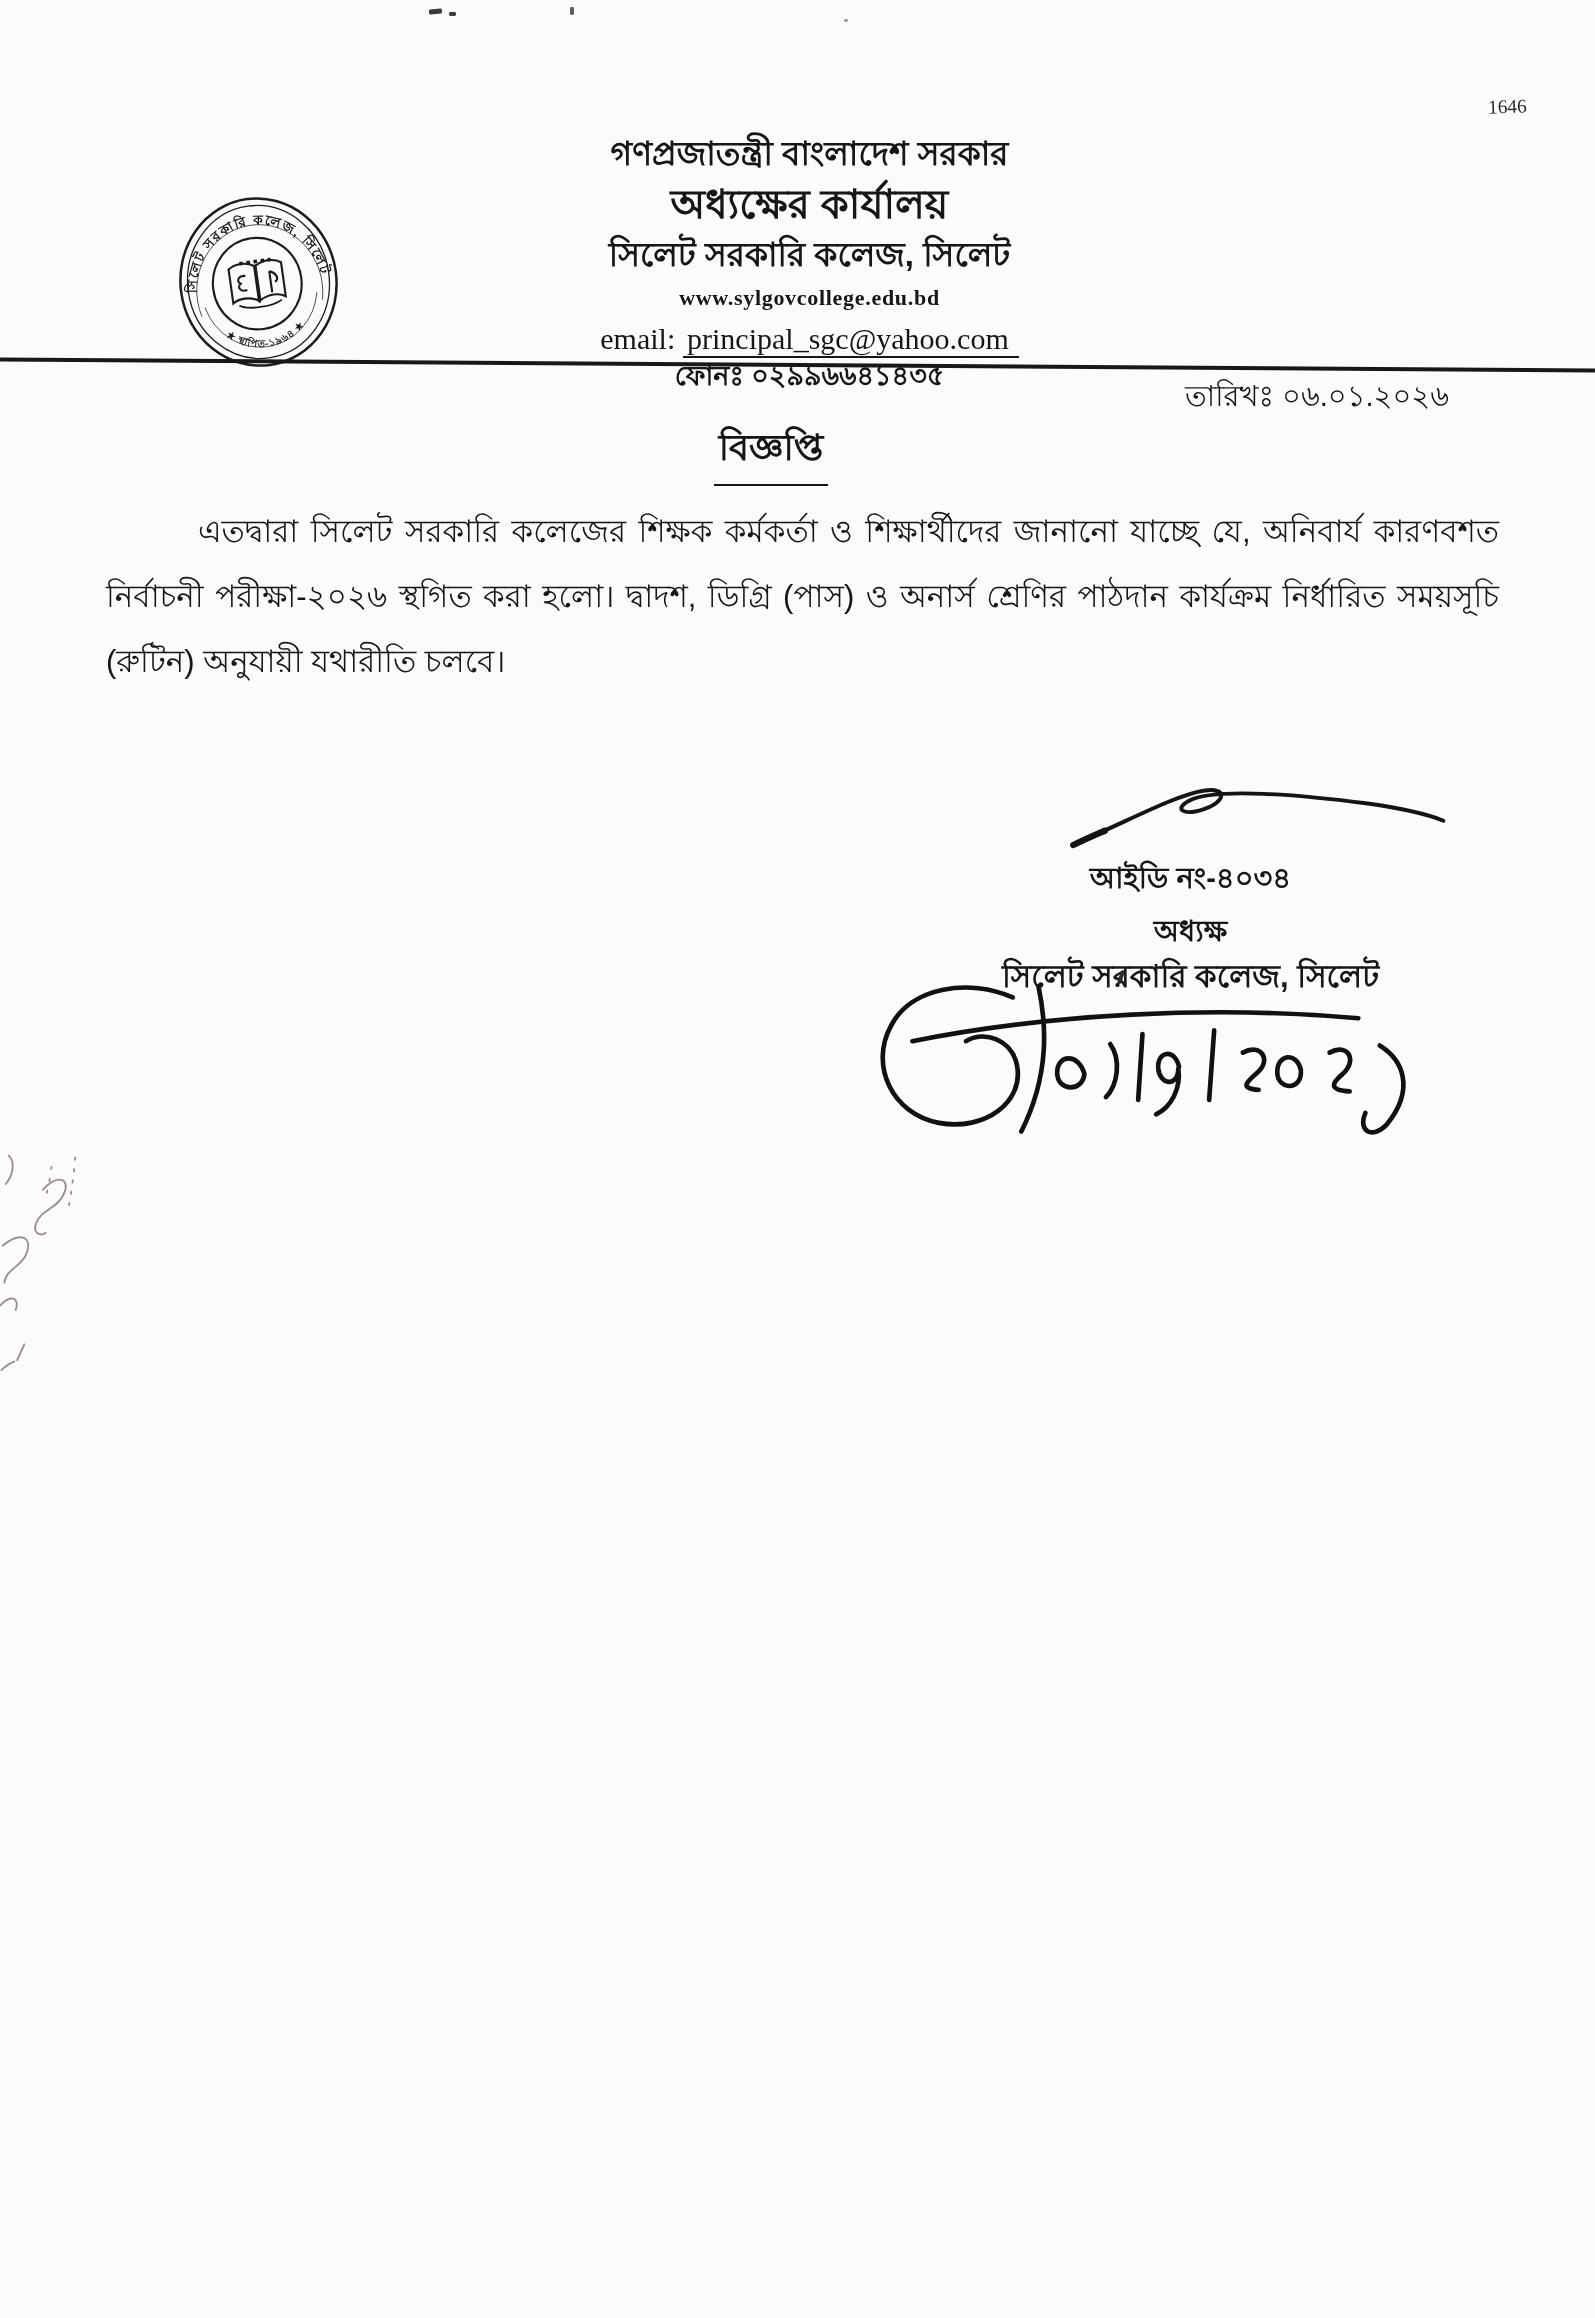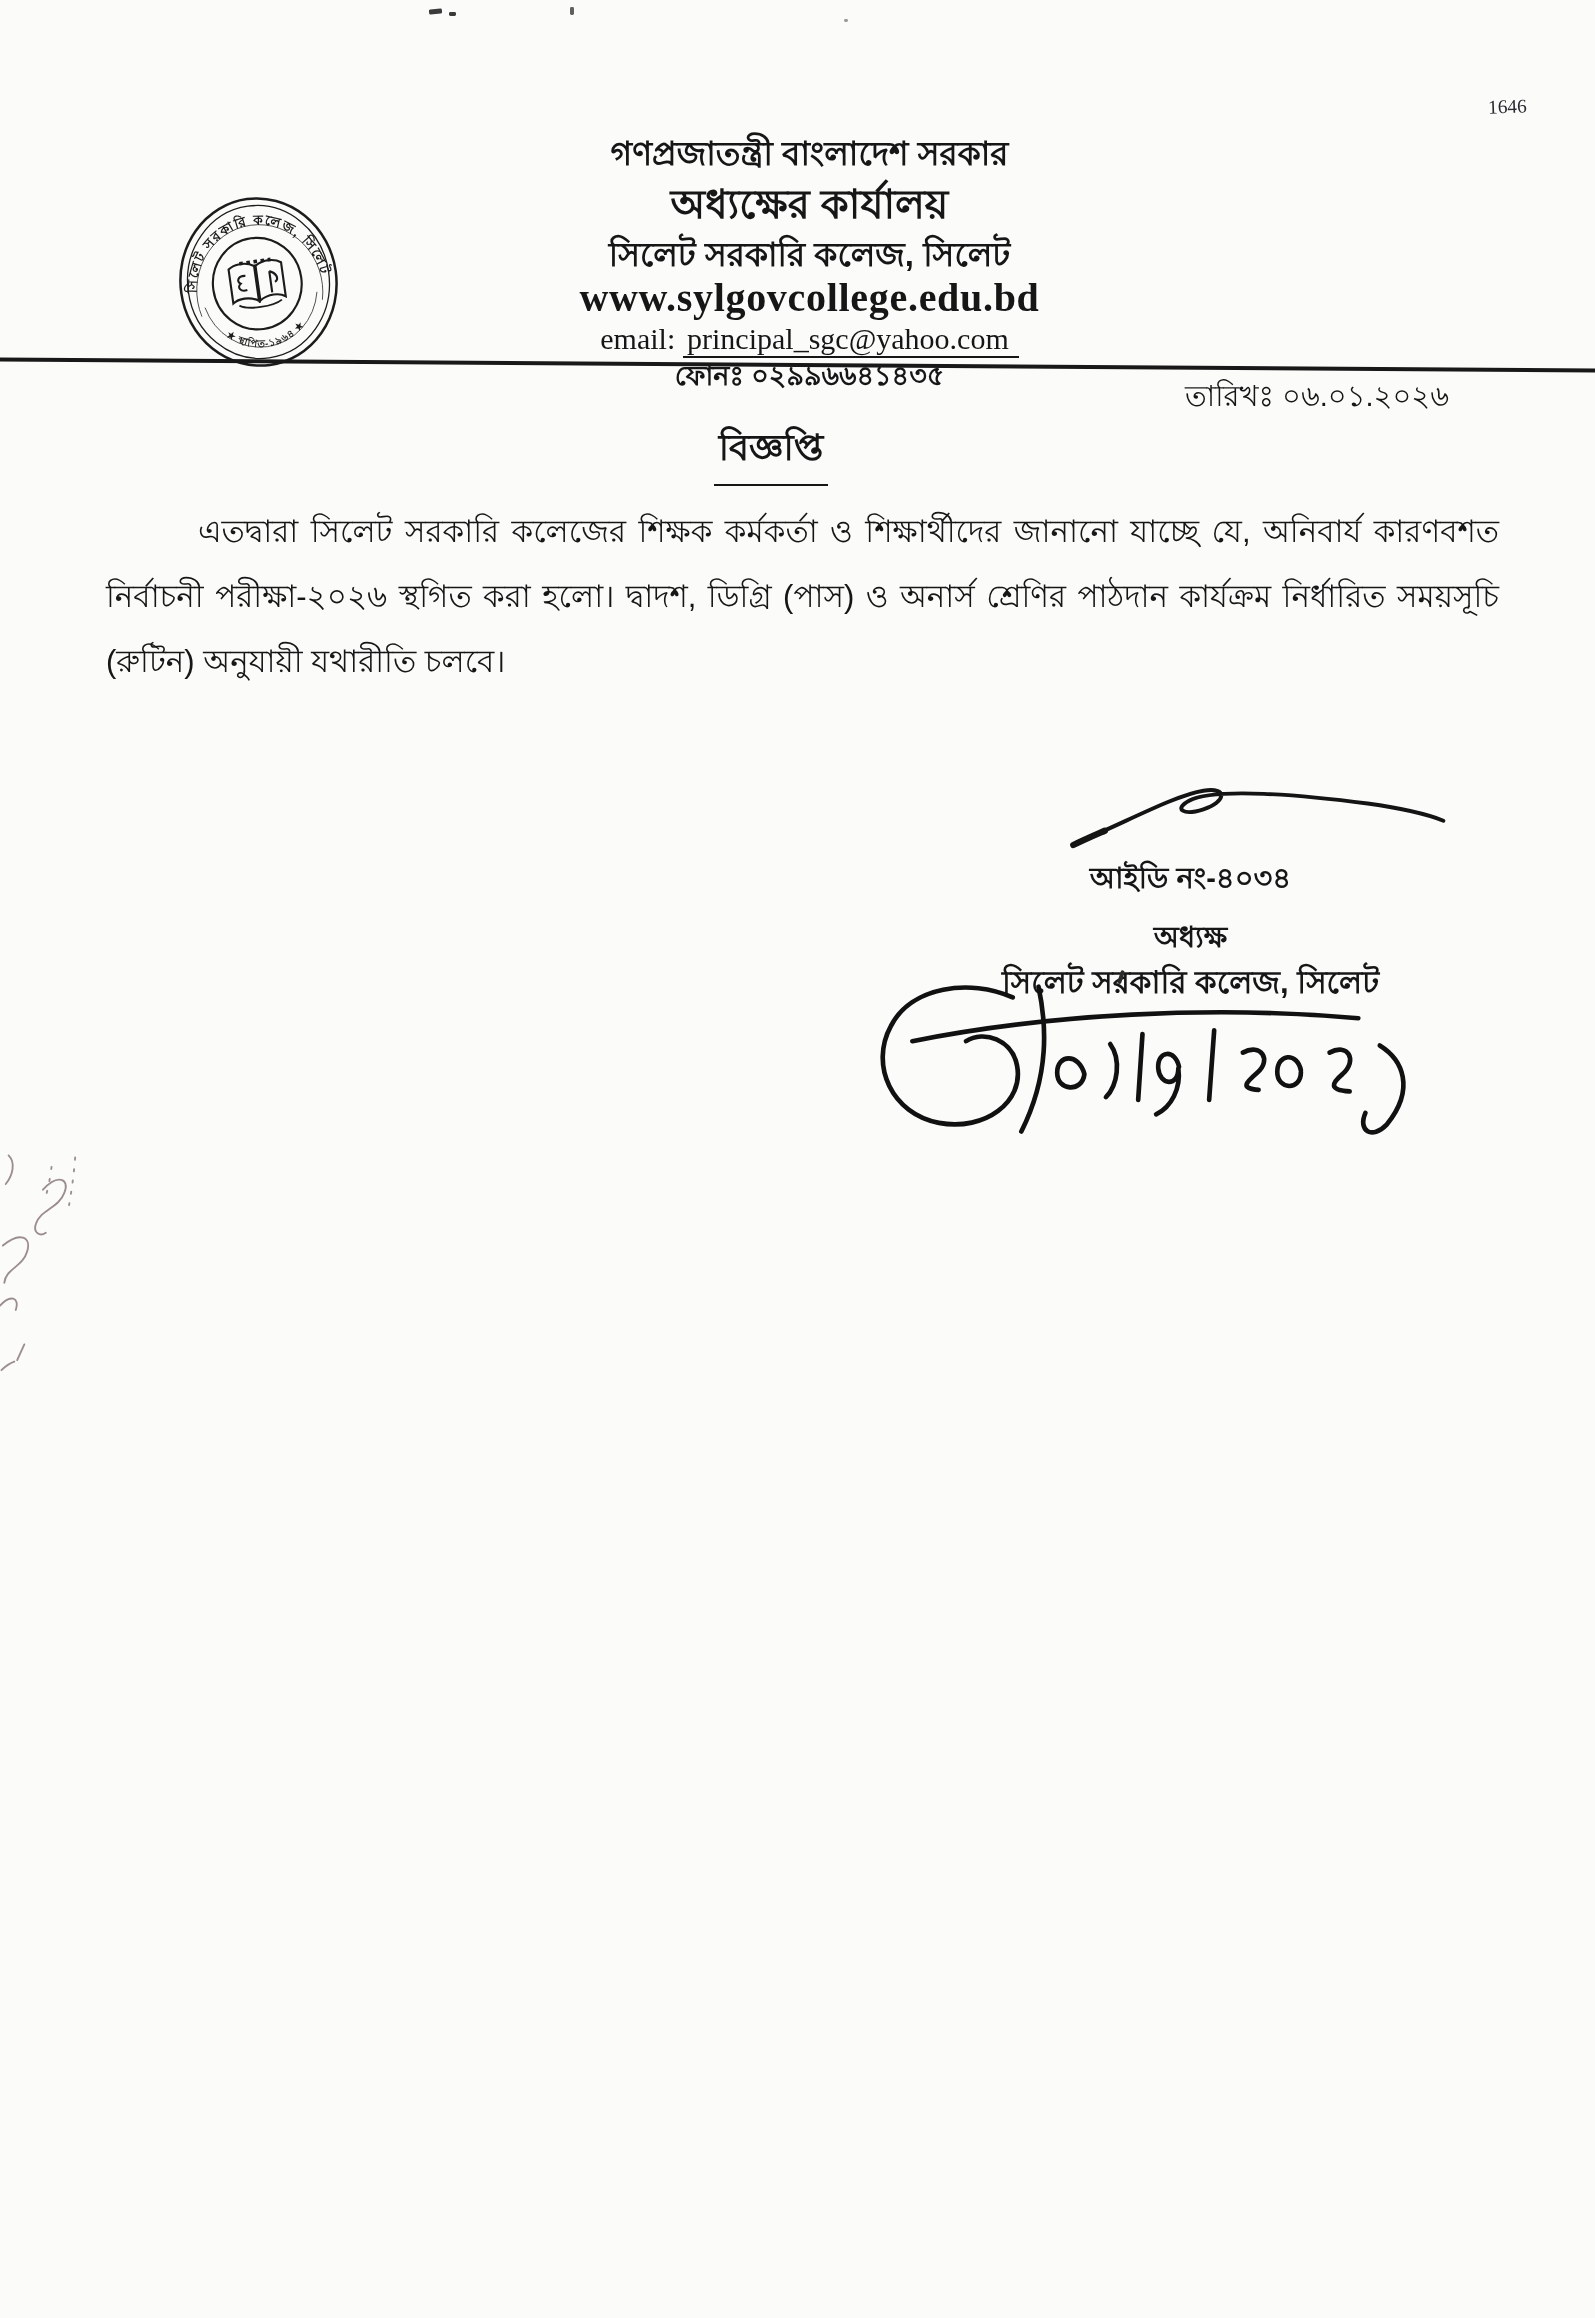--- a/index.html
+++ b/index.html
@@ -12,39 +12,39 @@
     overflow:hidden;
     font-family:"Liberation Sans", sans-serif;
     color:#161616;
   }
   
   .seal { position:absolute; left:176px; top:194px; width:165px; height:176px; }
   .header-block { position:absolute; left:451px; top:100px; width:717px; text-align:center;margin-top:32px; }
   .h-gov   { font-size:33px; line-height:44px; font-weight:700; }
   .h-off   { font-size:40px; line-height:57px; font-weight:700; }
   .h-inst  { font-size:33px; line-height:44px; font-weight:700; }
-  .h-web   { font-family:"Liberation Serif", serif; font-size:40px; line-height:42px; font-weight:700; letter-spacing:0.7px; }
+  .h-web   { font-family:"Liberation Serif", serif; font-size:22px; line-height:42px; font-weight:700; letter-spacing:0.7px; }
   .h-mail  { font-family:"Liberation Serif", serif; font-size:30px; line-height:39px; font-weight:400; }
   .h-mail .mail-addr { border-bottom:2.9px solid #161616; padding:0 10px 1.4px 4.3px; }
   .h-phone { font-size:27px; line-height:37px; font-weight:700; }
   .ref-num { position:absolute; left:1488px; top:96px; font-family:"Liberation Serif", serif; font-size:19.4px; color:#2a2a33; transform:rotate(-2deg); }
   .rule { position:absolute; left:-7.2px; top:363px; width:1614px; height:3.6px; background:#181818; transform:rotate(0.4deg); }
   .date-line { position:absolute; left:1133px; top:373px; width:316px; text-align:right; font-size:29px; font-weight:400; }
   
   .notice-title { position:absolute; left:0; top:420px; width:1542px; text-align:center; font-size:36px; font-weight:700; }
   .notice-title span { display:inline-block; border-bottom:2.9px solid #161616; padding:0 4.3px 4.3px 4.3px; }
   .body-text { position:absolute; left:106px; top:499px; width:1393px; }
   .body-line { font-size:31px; line-height:65px; text-align:justify; text-align-last:justify; white-space:normal; }
   .body-line.first { text-indent:92px; }
   .body-line.last { text-align:left; text-align-last:left; }
   
   .flourish { position:absolute; left:1067px; top:775px; width:387px; height:80px; }
   .sig-block { position:absolute; left:925px; top:859px; width:531px; text-align:center; }
   .sig-name  { font-size:31px; line-height:42px; font-weight:700; margin-bottom:8.6px; }
-  .sig-id    { font-size:29px; line-height:39px; font-weight:700; margin-bottom:21px; }
+  .sig-id    { font-size:29px; line-height:39px; font-weight:700; margin-bottom:15px; }
   .sig-desig { font-size:29px; line-height:37px; font-weight:700; margin-bottom:5.7px; }
   .sig-inst  { font-size:31px; line-height:42px; font-weight:700; }
   .big-sig { position:absolute; left:869px; top:958px; width:676px; height:195px; z-index:3; }
   .tick-mark { position:absolute; left:1119px; top:970px; width:3.6px; height:14.3px; background:#2b2b2b; transform:rotate(18deg); border-radius:2.2px; }
   
   .scribbles { position:absolute; left:0; top:1118px; width:136px; height:258px; }
   .speck { position:absolute; background:#3a3a3a; border-radius:1.4px; }
   .speck.s1 { left:429px; top:8.6px; width:13px; height:5px; transform:rotate(-6deg); }
   .speck.s2 { left:449px; top:11.5px; width:7.2px; height:4.3px; }
   .speck.s3 { left:570px; top:7.2px; width:4.3px; height:8px; opacity:.8; }

